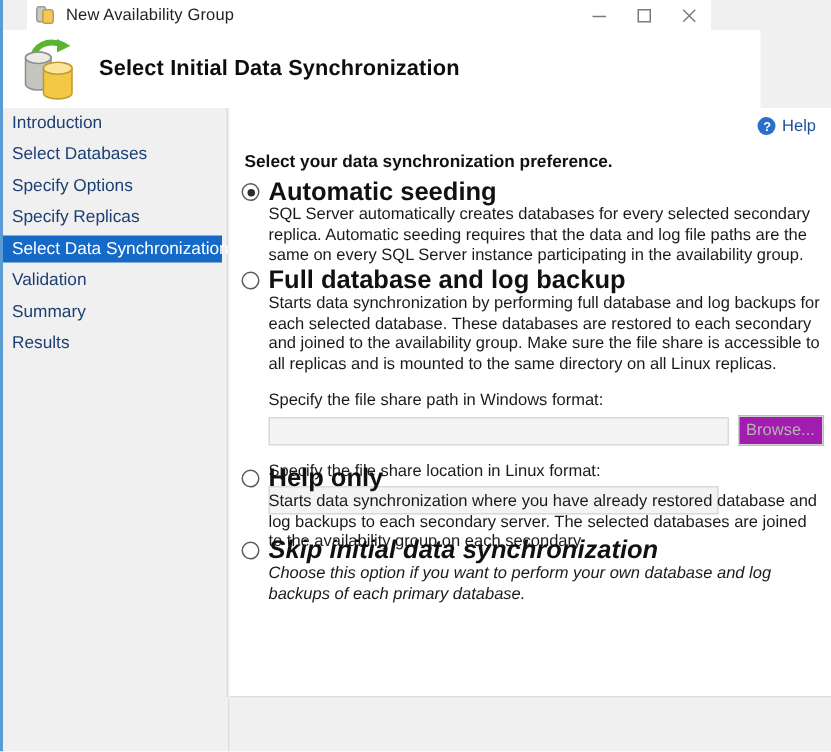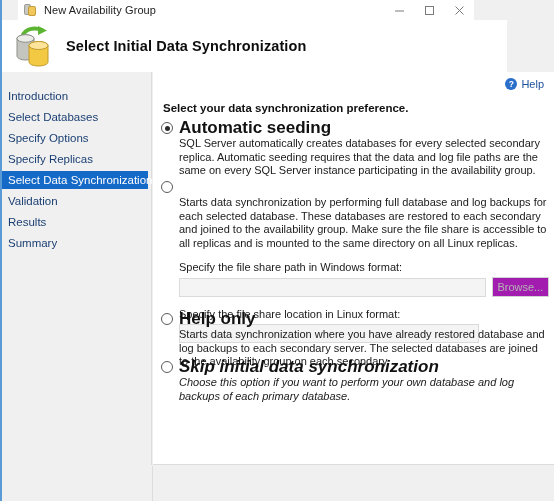--- a/index.html
+++ b/index.html
@@ -93,21 +93,21 @@
     position: absolute; left: 0; top: 72px;
     width: 552px; height: 429px;
   }
 
   
   #sidebar {
     position: absolute; left: 0; top: 0;
     width: 150px; height: 393px;
     background: #f0f0f0;
     border-right: 1px solid #dcdcdc;
-    padding-top: 15px;
+    padding-top: 1px;
   }
   .nav-item {
     height: 18px; line-height: 18px;
     padding-left: 6px;
     font-size: 11.5px;
     color: #1b3f73;
     white-space: nowrap;
     margin-bottom: 3px;
   }
   .nav-item.active {
@@ -277,22 +277,22 @@
 
   <div id="body">
 
     <div id="sidebar">
       <div class="nav-item">Introduction</div>
       <div class="nav-item">Select Databases</div>
       <div class="nav-item">Specify Options</div>
       <div class="nav-item">Specify Replicas</div>
       <div class="nav-item active">Select Data Synchronization</div>
       <div class="nav-item">Validation</div>
+      <div class="nav-item">Summary</div>
       <div class="nav-item">Results</div>
-      <div class="nav-item">Summary</div>
     </div>
 
     <div id="content">
 
       <div id="help-link">
         <span id="help-icon">?</span>
         <span>Help</span>
       </div>
 
       <div id="prompt">Select your data synchronization preference.</div>
@@ -301,20 +301,21 @@
         <div class="opt-head">
           <div class="radio checked"></div>
           <div class="opt-label">Automatic seeding</div>
         </div>
         <div class="opt-desc">SQL Server automatically creates databases for every selected secondary replica. Automatic seeding requires that the data and log file paths are the same on every SQL Server instance participating in the availability group.</div>
       </div>
 
       <div class="opt-block" style="top:108px;">
         <div class="opt-head">
           <div class="radio"></div>
+          <div class="opt-label">Full database and log backup</div>
         </div>
         <div class="opt-desc">Starts data synchronization by performing full database and log backups for each selected database. These databases are restored to each secondary and joined to the availability group. Make sure the file share is accessible to all replicas and is mounted to the same directory on all Linux replicas.</div>
 
         <div class="field-label">Specify the file share path in Windows format:</div>
         <div class="field-row">
           <input id="win-path-input" class="txt-input" type="text" disabled="" placeholder="" style="">
           <div class="browse-btn">Browse...</div>
         </div>
 
         <div class="field-label">Specify the file share location in Linux format:</div>

